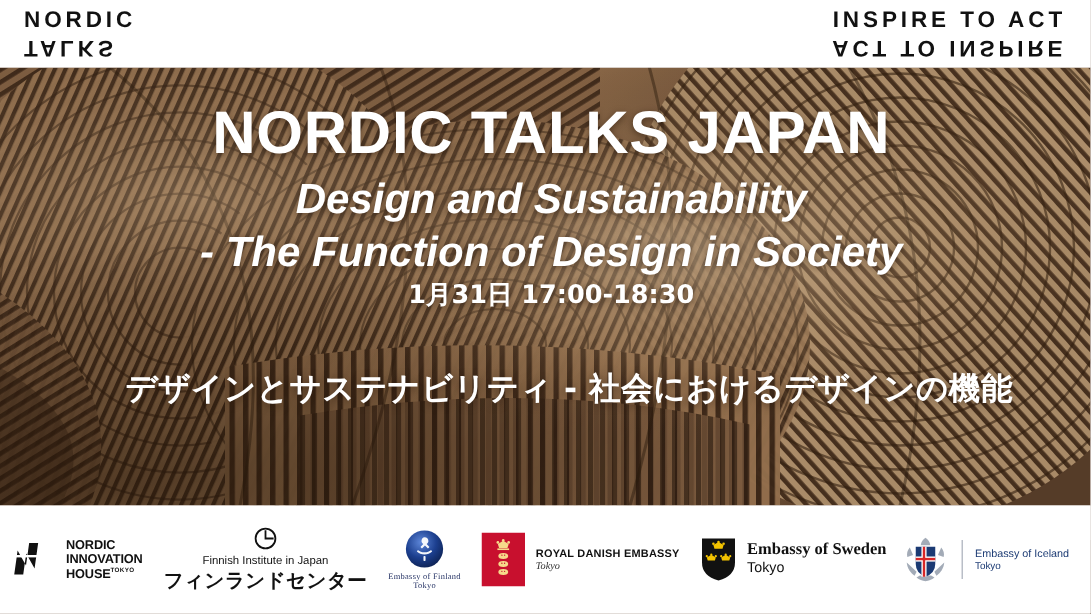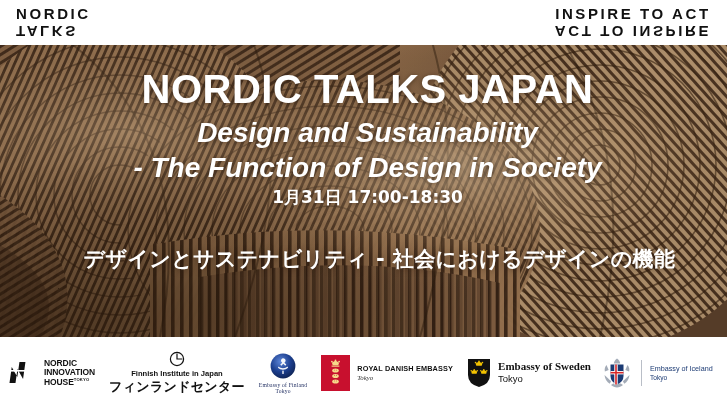--- a/index.html
+++ b/index.html
@@ -174,21 +174,21 @@
     font-weight:700;
   }
 
   
   .fi-wrap {
     display:flex; flex-direction:column;
     align-items:center; justify-content:center;
   }
   .fi-l1 {
     font-family:"Liberation Sans", sans-serif;
-    font-weight:700;
+    font-weight:400;
     font-size:7.6px;
     color:#111;
     white-space:nowrap;
     margin-top:2px;
   }
   .fi-l2 {
     font-family:Liberation Sans, sans-serif;
     font-weight:700;
     font-size:13px;
     color:#111;

